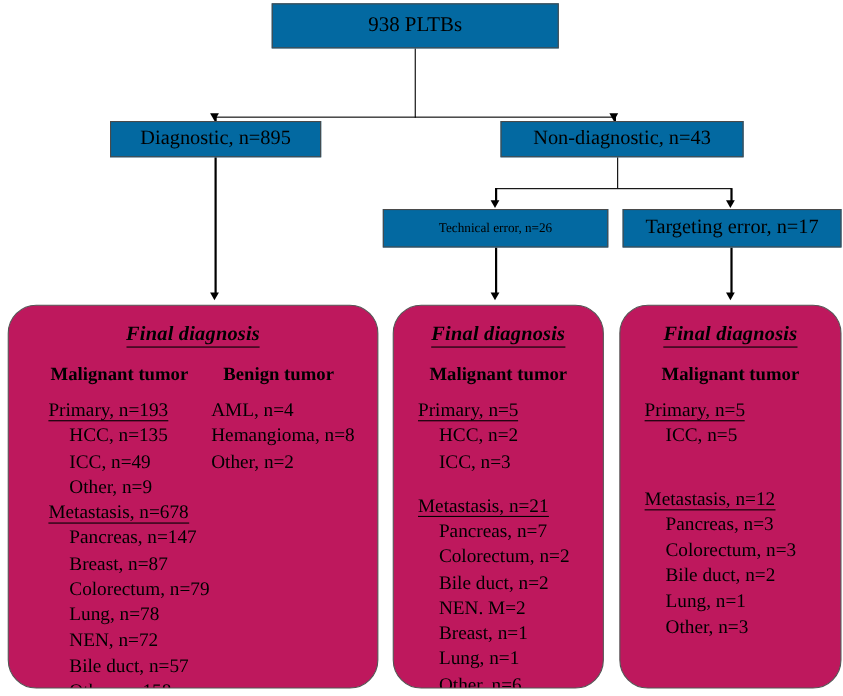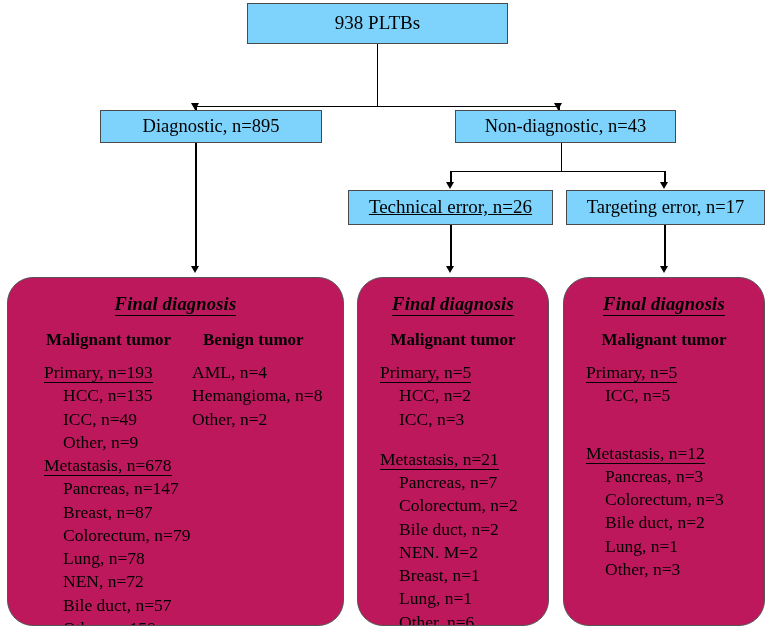--- a/index.html
+++ b/index.html
@@ -18,33 +18,33 @@
   .canvas {
     position: absolute;
     left: 0; top: 0;
     width: 766px;
     height: 633px;
   }
   
   .rbox {
     position: absolute;
     border: 1.4px solid #4a4a4a;
-    background: #7dd3fc;
+    background: #0369a1;
     display: flex;
     align-items: center;
     justify-content: center;
     box-sizing: border-box;
     font-size: 19px;
     line-height: 1.1;
     white-space: nowrap;
   }
   #box-root   { left: 247px; top: 3px;   width: 261px; height: 41px; }
-  #box-diag   { left: 100px; top: 110px; width: 222px; height: 33px; font-size: 18.5px; }
+  #box-diag   { left: 100px; top: 110px; width: 192px; height: 33px; font-size: 18.5px; }
   #box-nondiag{ left: 455px; top: 110px; width: 221px; height: 33px; font-size: 18.5px; }
-  #box-tech   { left: 348px; top: 190px; width: 205px; height: 35px; font-size: 19px; text-decoration: underline; }
+  #box-tech   { left: 348px; top: 190px; width: 205px; height: 35px; font-size: 12px; }
   #box-target { left: 566px; top: 190px; width: 199px; height: 35px; font-size: 18.5px; }
 
   
   .panel {
     position: absolute;
     border: 1.3px solid #555555;
     border-radius: 26px;
     background: #be185d;
     box-sizing: border-box;
     overflow: hidden;

